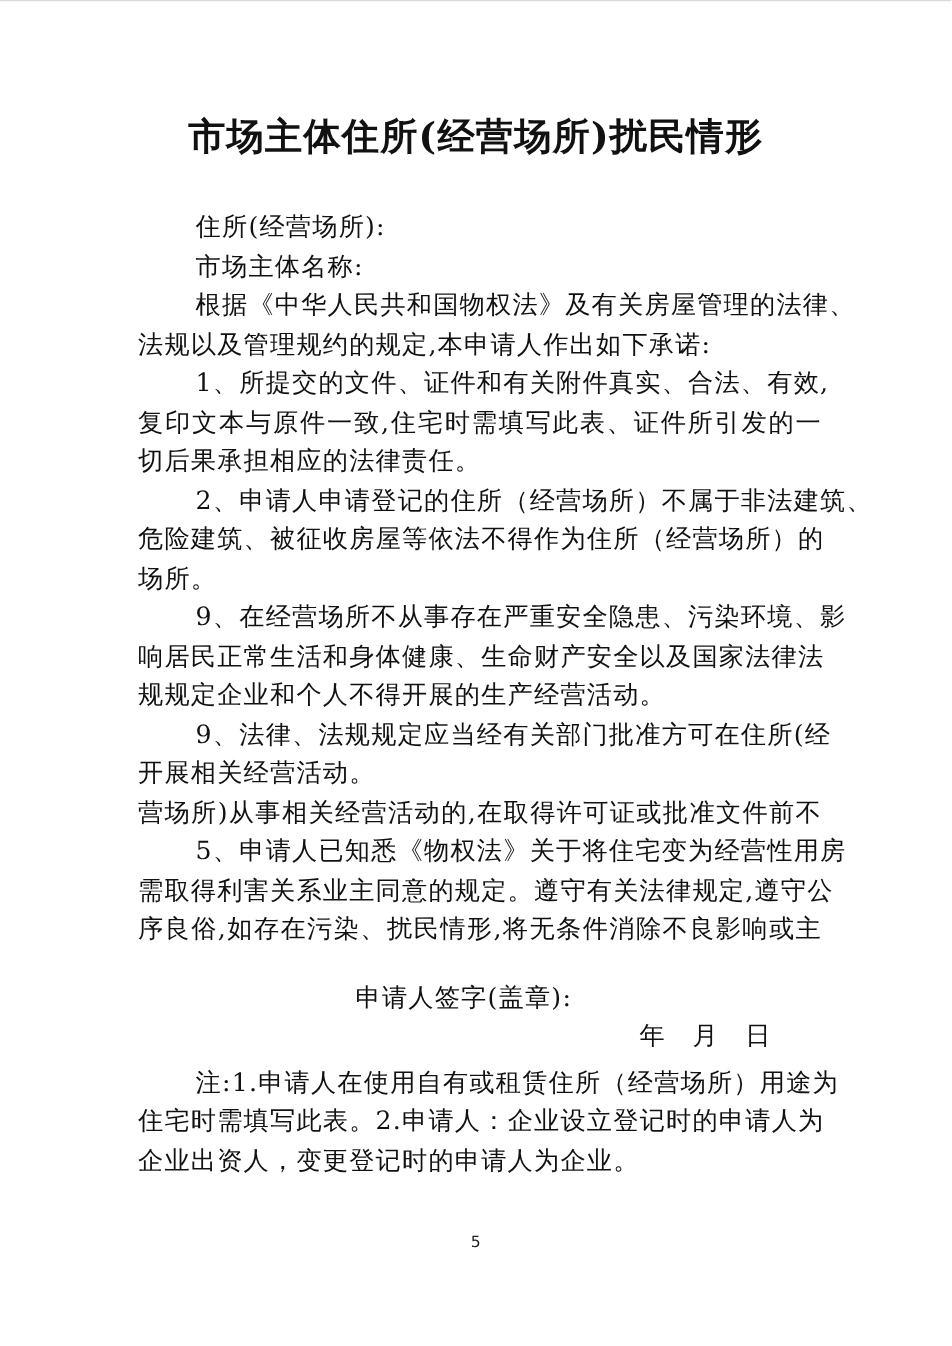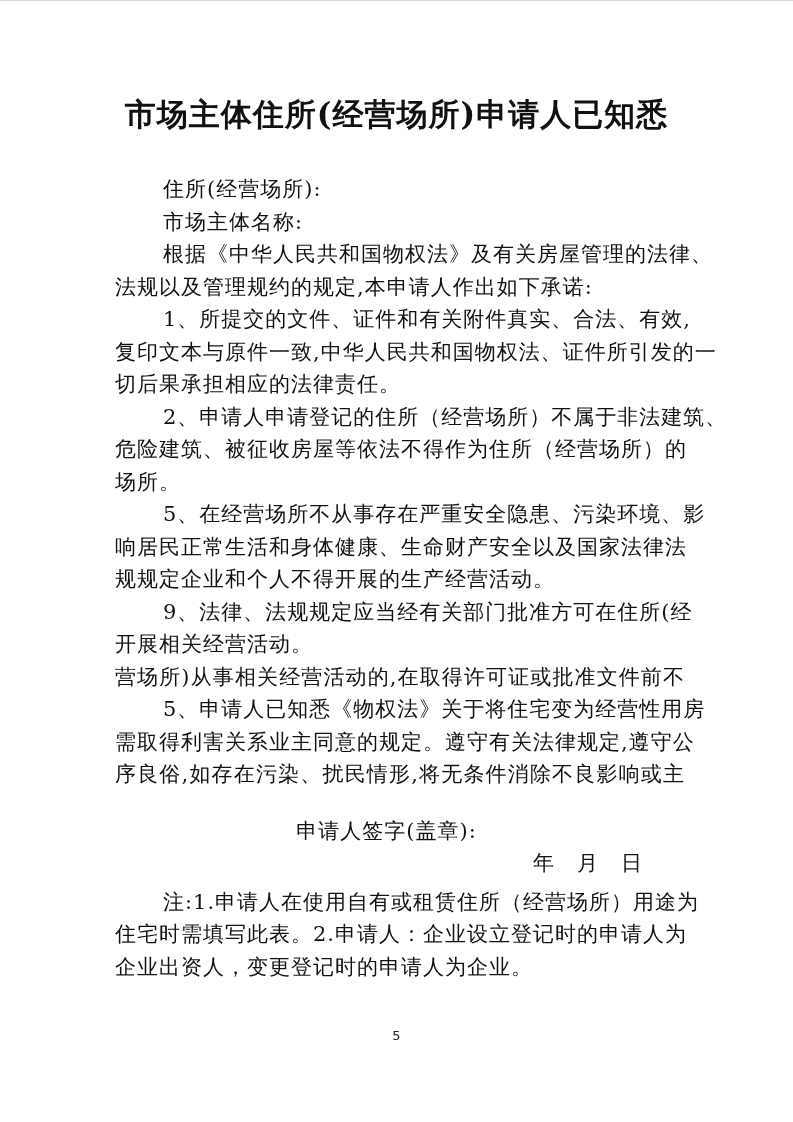--- a/index.html
+++ b/index.html
@@ -76,34 +76,34 @@
     letter-spacing: 0;
     font-family: "DejaVu Sans", "Liberation Sans", sans-serif;
     color: #222222;
   }
 </style>
 </head>
 <body>
 
 <div class="page">
 
-  <div class="doc-title">市场主体住所(经营场所)申请人已知悉</div>
+  <div class="doc-title">市场主体住所(经营场所)扰民情形</div>
 
   <div class="content">
     <div class="ln indent">住所(经营场所):</div>
     <div class="ln indent">市场主体名称:</div>
     <div class="ln indent fill">根据《中华人民共和国物权法》及有关房屋管理的法律、</div>
     <div class="ln">法规以及管理规约的规定,本申请人作出如下承诺:</div>
     <div class="ln indent fill">1、所提交的文件、证件和有关附件真实、合法、有效,</div>
-    <div class="ln fill">复印文本与原件一致,中华人民共和国物权法、证件所引发的一</div>
+    <div class="ln fill">复印文本与原件一致,住宅时需填写此表、证件所引发的一</div>
     <div class="ln">切后果承担相应的法律责任。</div>
     <div class="ln indent fill">2、申请人申请登记的住所（经营场所）不属于非法建筑、</div>
     <div class="ln fill">危险建筑、被征收房屋等依法不得作为住所（经营场所）的</div>
     <div class="ln">场所。</div>
-    <div class="ln indent fill">5、在经营场所不从事存在严重安全隐患、污染环境、影</div>
+    <div class="ln indent fill">9、在经营场所不从事存在严重安全隐患、污染环境、影</div>
     <div class="ln fill">响居民正常生活和身体健康、生命财产安全以及国家法律法</div>
     <div class="ln">规规定企业和个人不得开展的生产经营活动。</div>
     <div class="ln indent fill">9、法律、法规规定应当经有关部门批准方可在住所(经</div>
     <div class="ln">开展相关经营活动。</div>
     <div class="ln fill">营场所)从事相关经营活动的,在取得许可证或批准文件前不</div>
     <div class="ln indent fill">5、申请人已知悉《物权法》关于将住宅变为经营性用房</div>
     <div class="ln fill">需取得利害关系业主同意的规定。遵守有关法律规定,遵守公</div>
     <div class="ln fill">序良俗,如存在污染、扰民情形,将无条件消除不良影响或主</div>
 
     <div class="spacer"></div>

